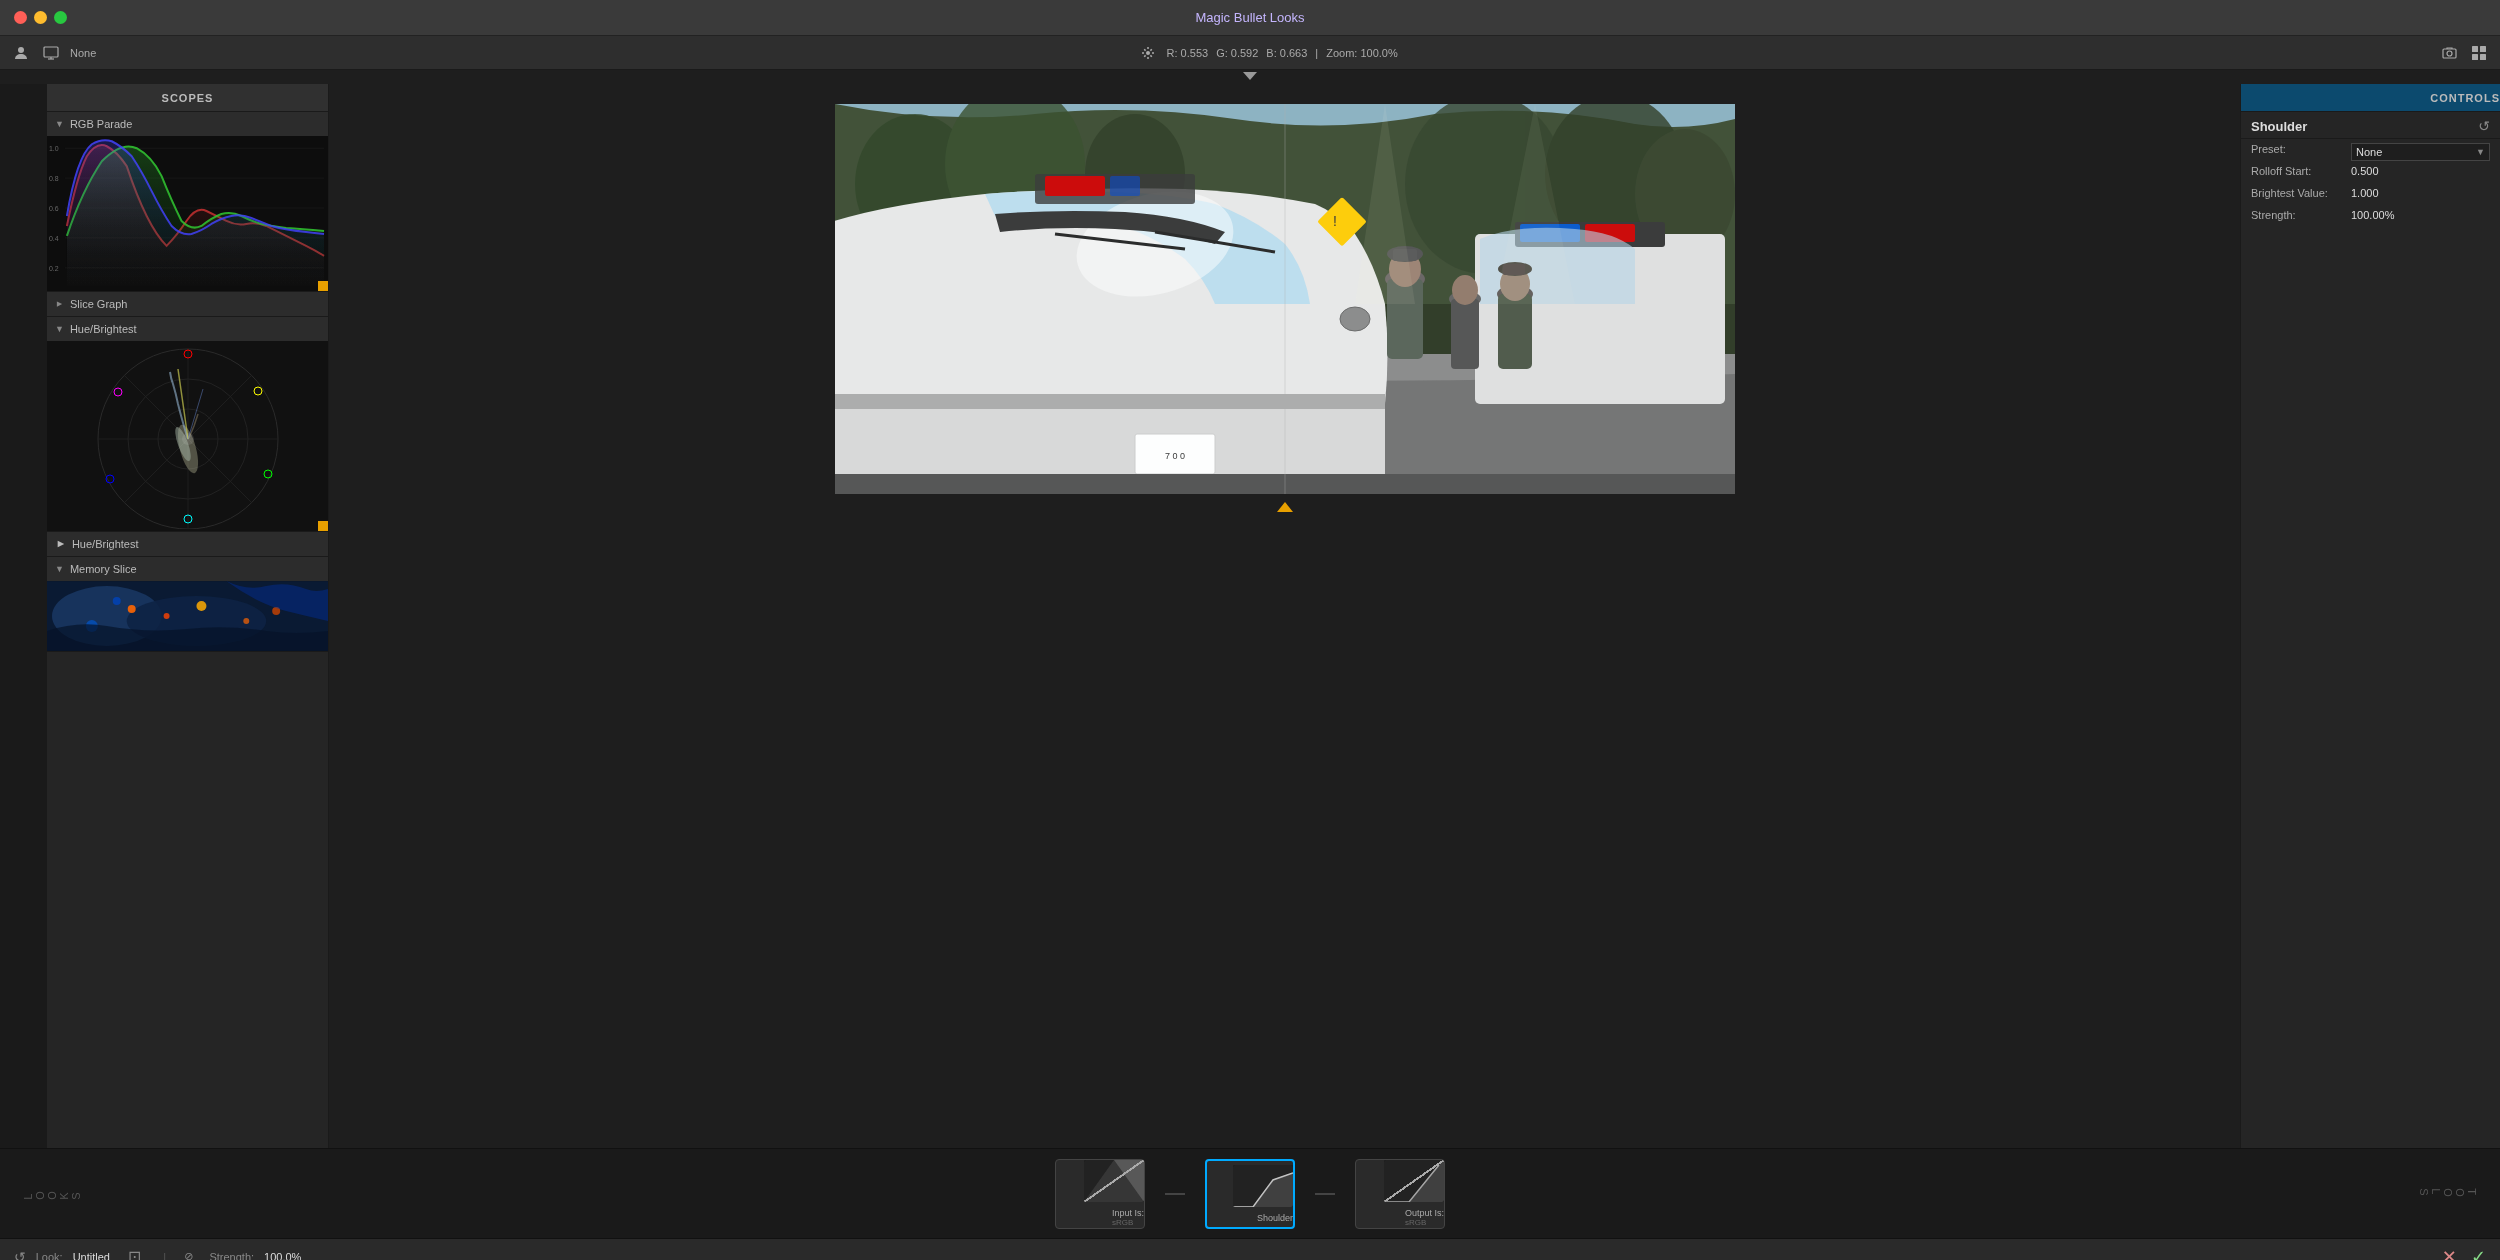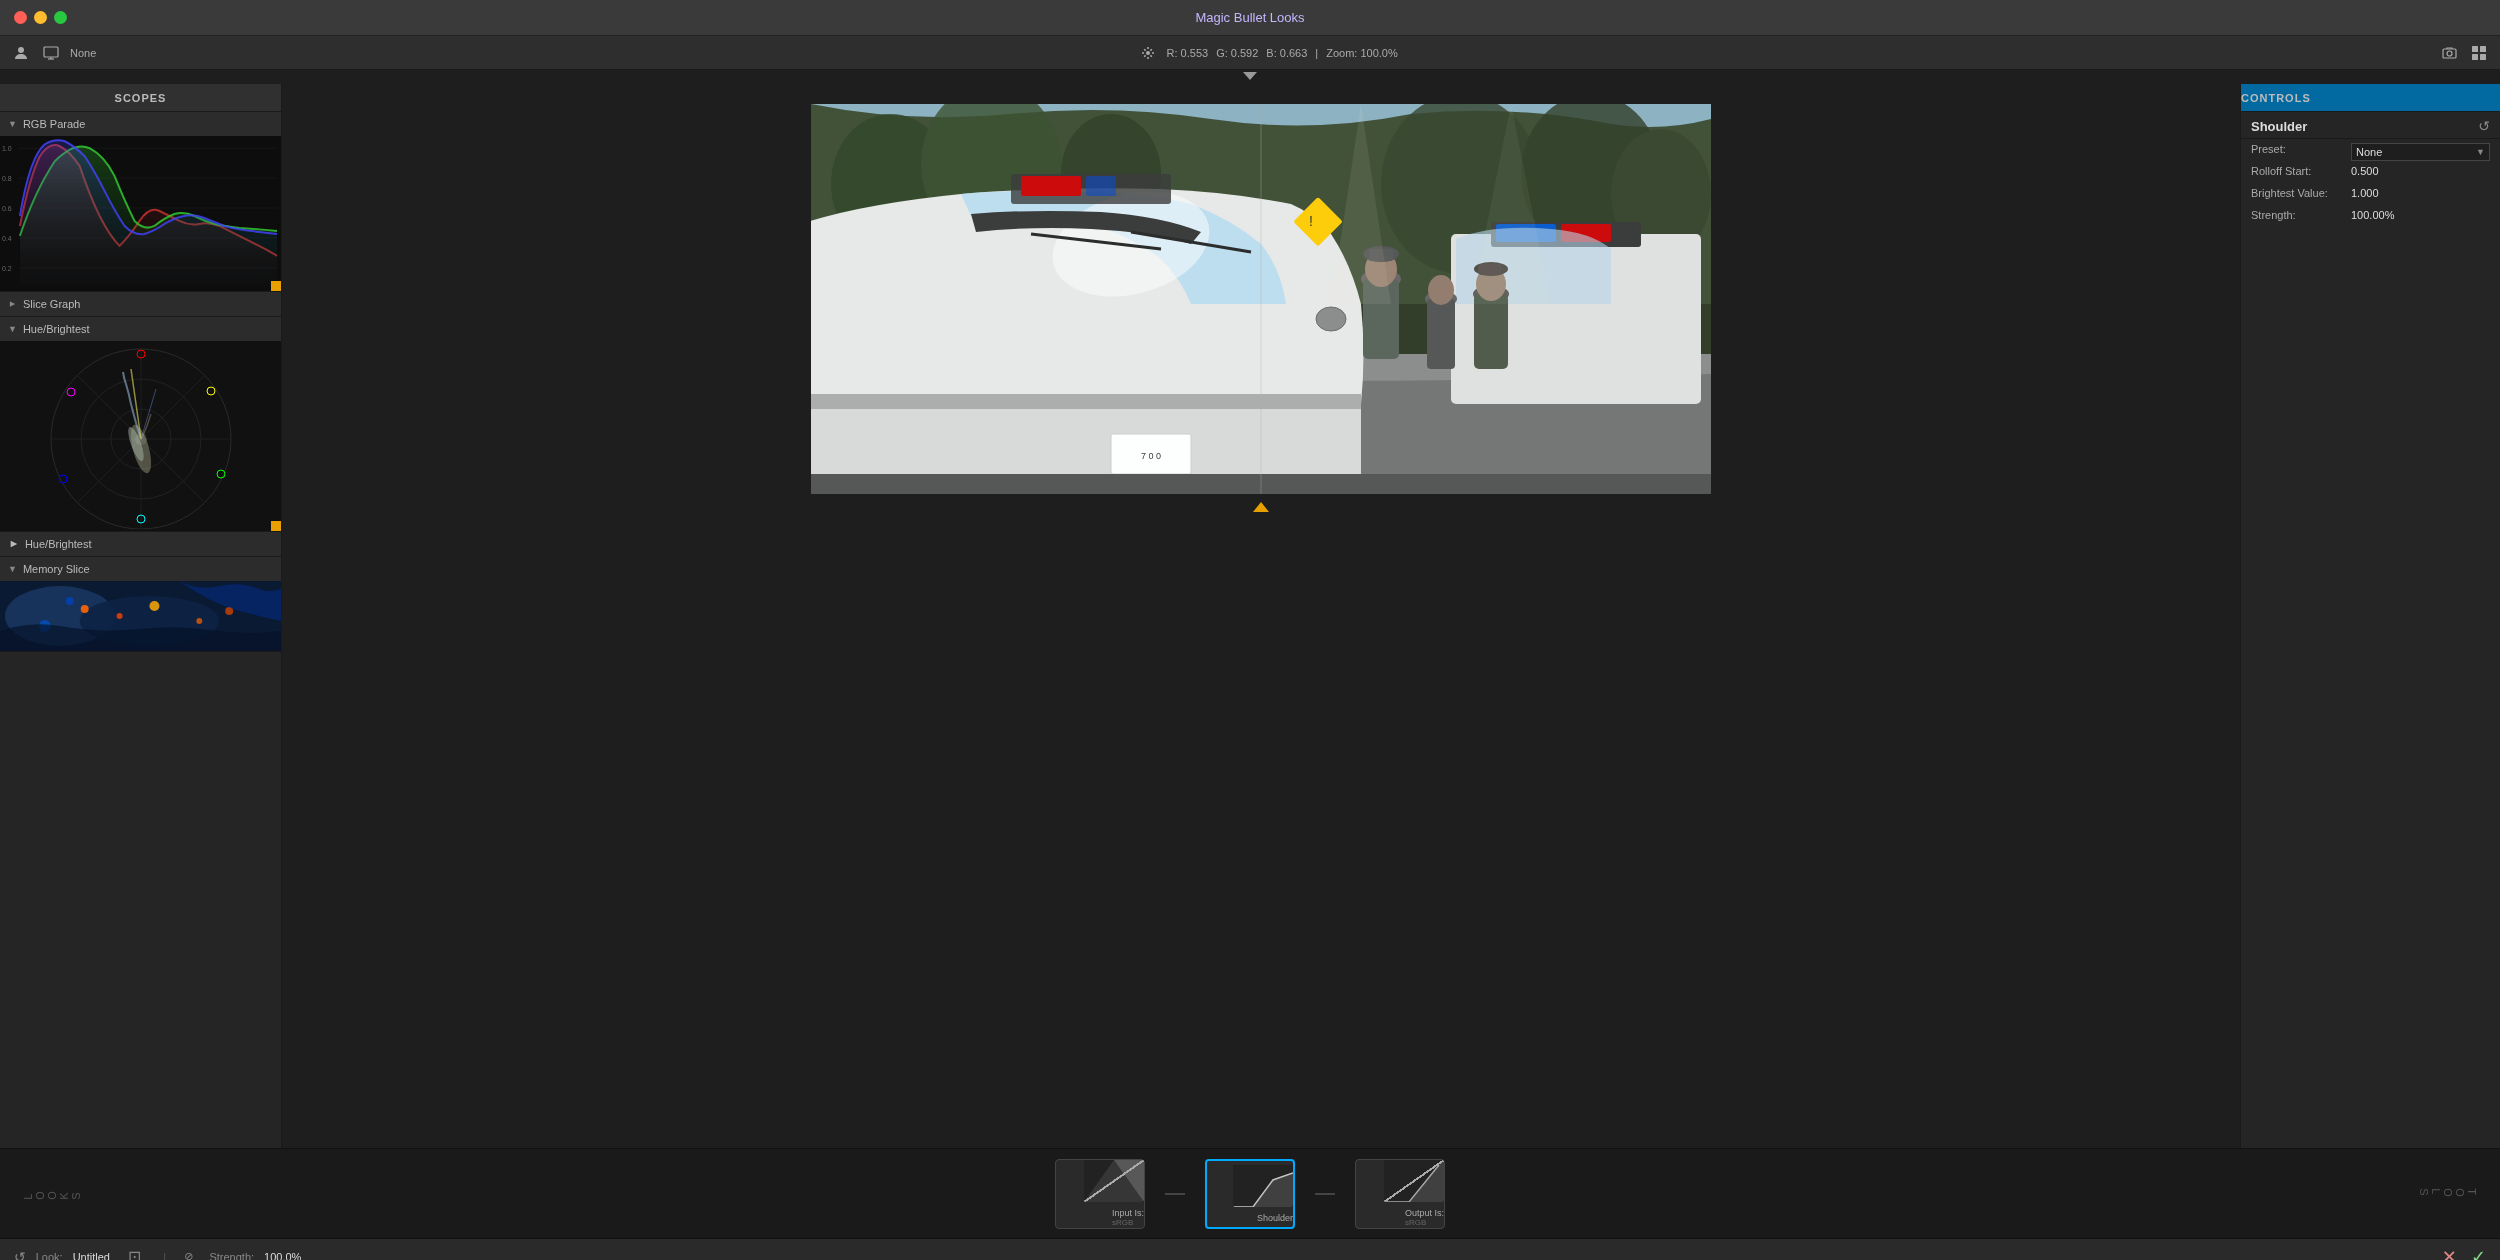--- a/index.html
+++ b/index.html
@@ -82,20 +82,21 @@
       border-right: 7px solid transparent;
       border-top: 8px solid #999;
       margin: 0 auto;
     }
 
     
     .main-layout {
       display: flex;
       width: 100%;
       height: calc(100% - 36px - 34px - 90px - 36px);
+      padding-left: 47px;
     }
 
     
     .scopes-panel {
       width: 282px;
       min-width: 282px;
       background: #252525;
       border-right: 1px solid #1a1a1a;
       display: flex;
       flex-direction: column;
@@ -198,24 +199,24 @@
     .controls-panel {
       width: 260px;
       min-width: 260px;
       background: #252525;
       border-left: 1px solid #1a1a1a;
       display: flex;
       flex-direction: column;
     }
     .controls-header {
       height: 28px;
-      background: #0369a1;
-      display: flex;
-      align-items: center;
-      justify-content: flex-start;
+      background: #0c4a6e;
+      display: flex;
+      align-items: center;
+      justify-content: flex-end;
       font-size: 11px;
       font-weight: 600;
       color: #bbb;
       letter-spacing: 1px;
       border-bottom: 1px solid #1a1a1a;
       text-transform: uppercase;
       position: relative;
     }
     .control-row {
       display: flex;

